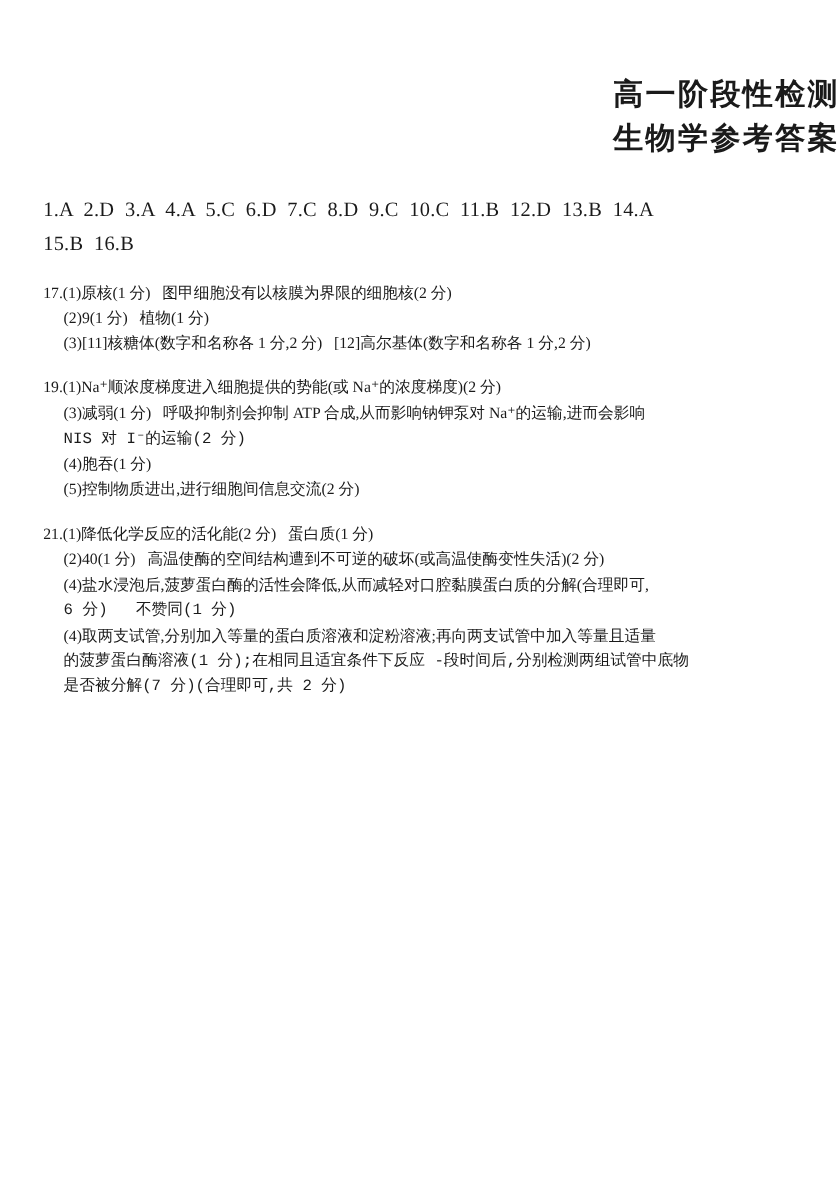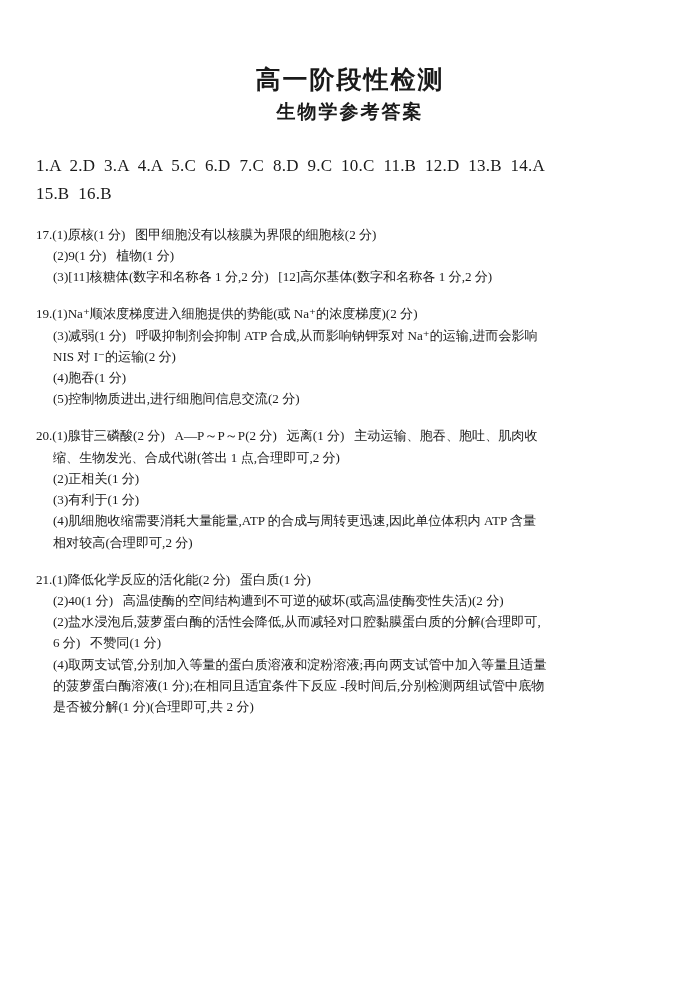--- a/index.html
+++ b/index.html
@@ -16,31 +16,31 @@
     overflow: hidden;
   }
   .page {
     width: 700px;
     height: 983px;
     position: relative;
     box-sizing: border-box;
     padding: 0;
   }
   .title-block {
-    text-align: center;
+    text-align: right;
     margin-top: 62px;
   }
   .title-line1 {
     font-size: 25px;
     font-weight: bold;
     letter-spacing: 2px;
     line-height: 1.45;
   }
   .title-line2 {
-    font-size: 19px;
+    font-size: 25px;
     font-weight: bold;
     letter-spacing: 2px;
     line-height: 1.45;
     font-family: Liberation Serif, serif;
   }
   .content {
     margin: 26px 36px 0 36px;
     font-size: 13.1px;
     line-height: 1.62;
     text-align: justify;
@@ -61,20 +61,21 @@
     word-break: break-all;
   }
   .qa-line.first {
     padding-left: 0;
   }
   .qa-line.sub {
     padding-left: 17px;
   }
   .qa-line.cont {
     padding-left: 17px;
+    font-family: Liberation Mono, monospace;
   }
 </style>
 </head>
 <body>
 
 <div class="page">
 
   <div class="title-block">
     <div class="title-line1">高一阶段性检测</div>
     <div class="title-line2">生物学参考答案</div>
@@ -93,34 +94,26 @@
 
 
     <div class="qa-block">
       <div class="qa-line first">19.(1)Na⁺顺浓度梯度进入细胞提供的势能(或 Na⁺的浓度梯度)(2 分)</div>
       <div class="qa-line sub">(3)减弱(1 分)   呼吸抑制剂会抑制 ATP 合成,从而影响钠钾泵对 Na⁺的运输,进而会影响</div>
       <div class="qa-line cont">NIS 对 I⁻的运输(2 分)</div>
       <div class="qa-line sub">(4)胞吞(1 分)</div>
       <div class="qa-line sub">(5)控制物质进出,进行细胞间信息交流(2 分)</div>
     </div>
 
-    <div class="qa-block">
-      <div class="qa-line first">20.(1)腺苷三磷酸(2 分)   A—P～P～P(2 分)   远离(1 分)   主动运输、胞吞、胞吐、肌肉收</div>
-      <div class="qa-line cont">缩、生物发光、合成代谢(答出 1 点,合理即可,2 分)</div>
-      <div class="qa-line sub">(2)正相关(1 分)</div>
-      <div class="qa-line sub">(3)有利于(1 分)</div>
-      <div class="qa-line sub">(4)肌细胞收缩需要消耗大量能量,ATP 的合成与周转更迅速,因此单位体积内 ATP 含量</div>
-      <div class="qa-line cont">相对较高(合理即可,2 分)</div>
-    </div>
 
     <div class="qa-block">
       <div class="qa-line first">21.(1)降低化学反应的活化能(2 分)   蛋白质(1 分)</div>
       <div class="qa-line sub">(2)40(1 分)   高温使酶的空间结构遭到不可逆的破坏(或高温使酶变性失活)(2 分)</div>
-      <div class="qa-line sub">(2)盐水浸泡后,菠萝蛋白酶的活性会降低,从而减轻对口腔黏膜蛋白质的分解(合理即可,</div>
+      <div class="qa-line sub">(4)盐水浸泡后,菠萝蛋白酶的活性会降低,从而减轻对口腔黏膜蛋白质的分解(合理即可,</div>
       <div class="qa-line cont">6 分)   不赞同(1 分)</div>
       <div class="qa-line sub">(4)取两支试管,分别加入等量的蛋白质溶液和淀粉溶液;再向两支试管中加入等量且适量</div>
       <div class="qa-line cont">的菠萝蛋白酶溶液(1 分);在相同且适宜条件下反应 -段时间后,分别检测两组试管中底物</div>
-      <div class="qa-line cont">是否被分解(1 分)(合理即可,共 2 分)</div>
+      <div class="qa-line cont">是否被分解(7 分)(合理即可,共 2 分)</div>
     </div>
 
   </div>
 
 </div>
 
 </body></html>

